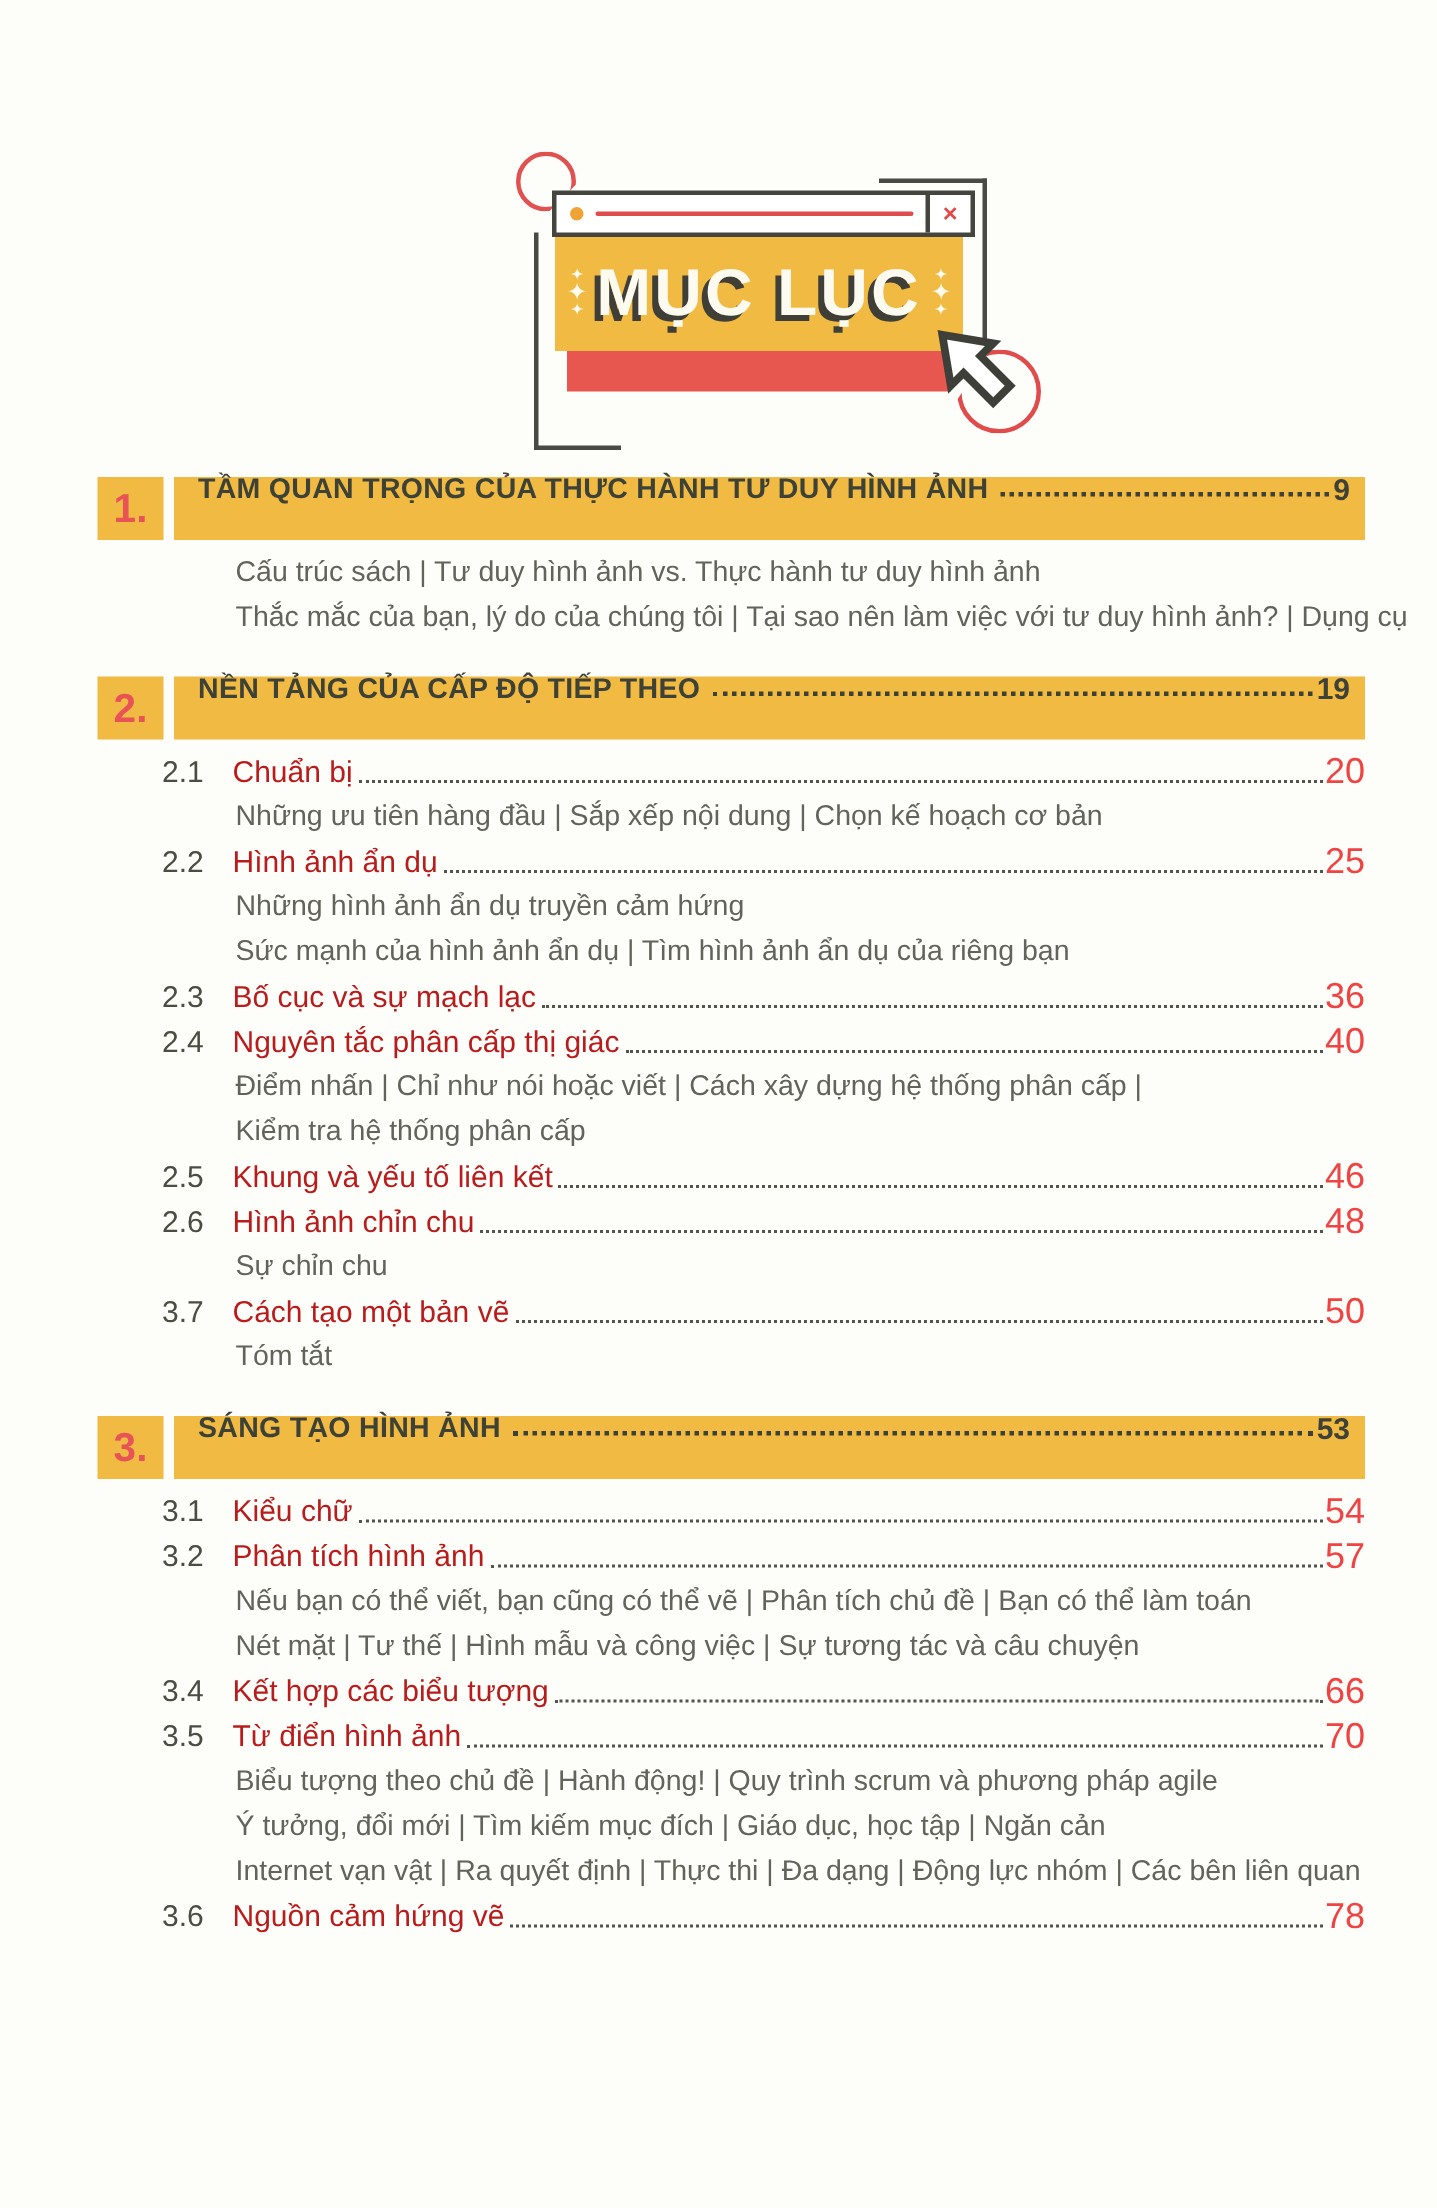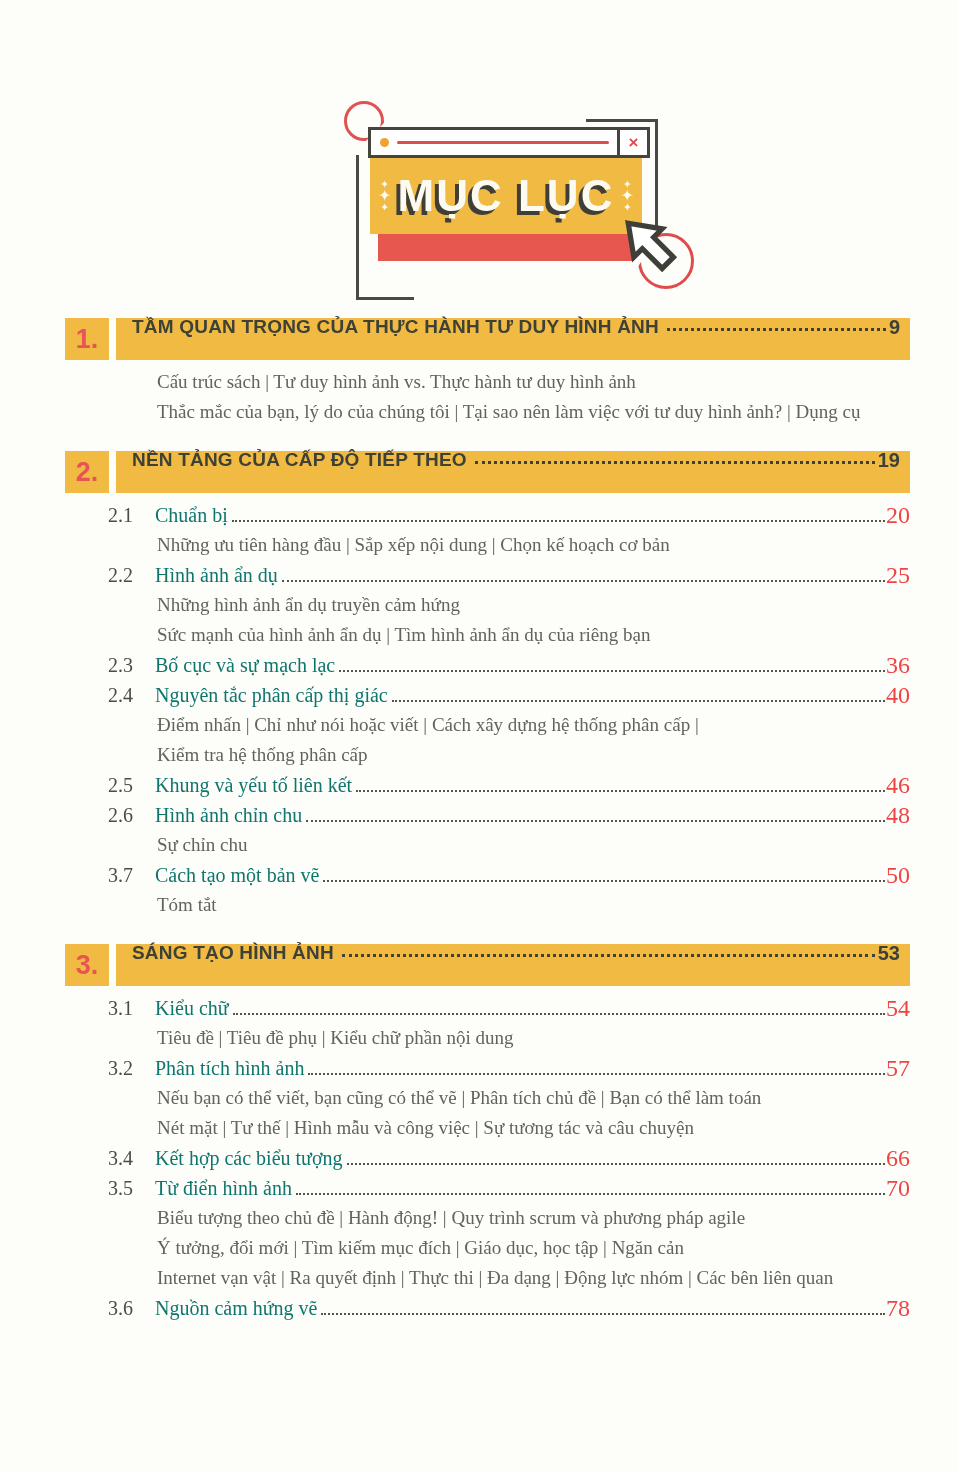--- a/index.html
+++ b/index.html
@@ -83,23 +83,23 @@
   }
   .secbar .stitle {
     font-size:19px; font-weight:800; letter-spacing:0.2px; color:#3e4136;
     line-height:42px; white-space:nowrap;
   }
   .secbar .leader { border-bottom:3px dotted #3e4136; margin:0 3px 17px 8px; }
   .secbar .spage { font-size:20px; font-weight:800; color:#3e4136; line-height:42px; }
 
   .leader { flex:1 1 auto; min-width:18px; border-bottom:2.6px dotted #53544c; }
 
-  .row { display:flex; align-items:flex-end; line-height:30px;font-family:Liberation Serif, serif; }
+  .row { display:flex; align-items:flex-end; line-height:30px; }
   .row .enum { flex:0 0 47px; font-size:20px; color:#4a4d42; }
-  .row .etext { font-size:20px; color:#0f766e; white-space:nowrap; }
+  .row .etext { font-size:20px; color:#b91c1c; white-space:nowrap; }
   .row.entry { padding-left:43px; }
   .row.entry .leader { margin:0 1px 8px 4px; }
   .row .epage { font-size:24px; color:#ef4444; }
 
   .row.sub { padding-left:92px; }
   .row.sub .stext { font-size:19px; color:#61645a; white-space:nowrap; }
 </style>
 </head>
 <body>
 
@@ -236,23 +236,20 @@
           <span class="leader"></span>
           <span class="spage">53</span>
         </div>
       </div>
       <div class="row entry">
         <span class="enum">3.1</span>
         <span class="etext">Kiểu chữ</span>
         <span class="leader"></span>
         <span class="epage">54</span>
       </div>
-      <div class="row sub">
-        <span class="stext">Tiêu đề | Tiêu đề phụ | Kiểu chữ phần nội dung</span>
-      </div>
       <div class="row entry">
         <span class="enum">3.2</span>
         <span class="etext">Phân tích hình ảnh</span>
         <span class="leader"></span>
         <span class="epage">57</span>
       </div>
       <div class="row sub">
         <span class="stext">Nếu bạn có thể viết, bạn cũng có thể vẽ | Phân tích chủ đề | Bạn có thể làm toán</span>
       </div>
       <div class="row sub">

